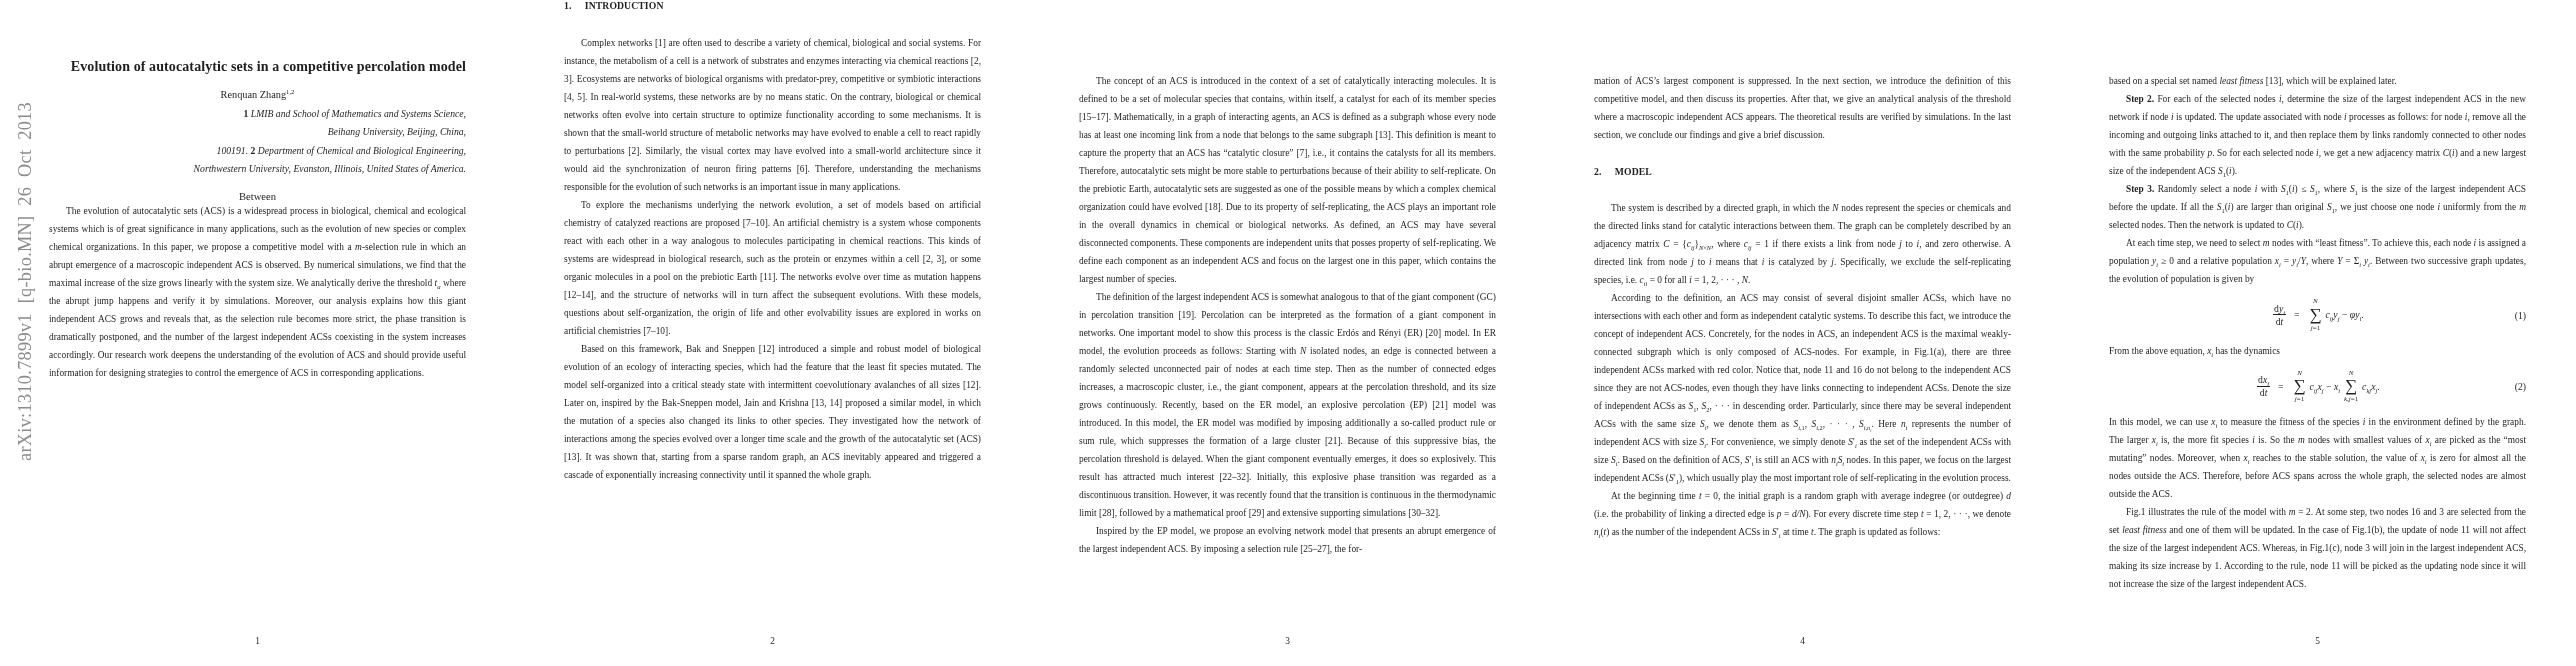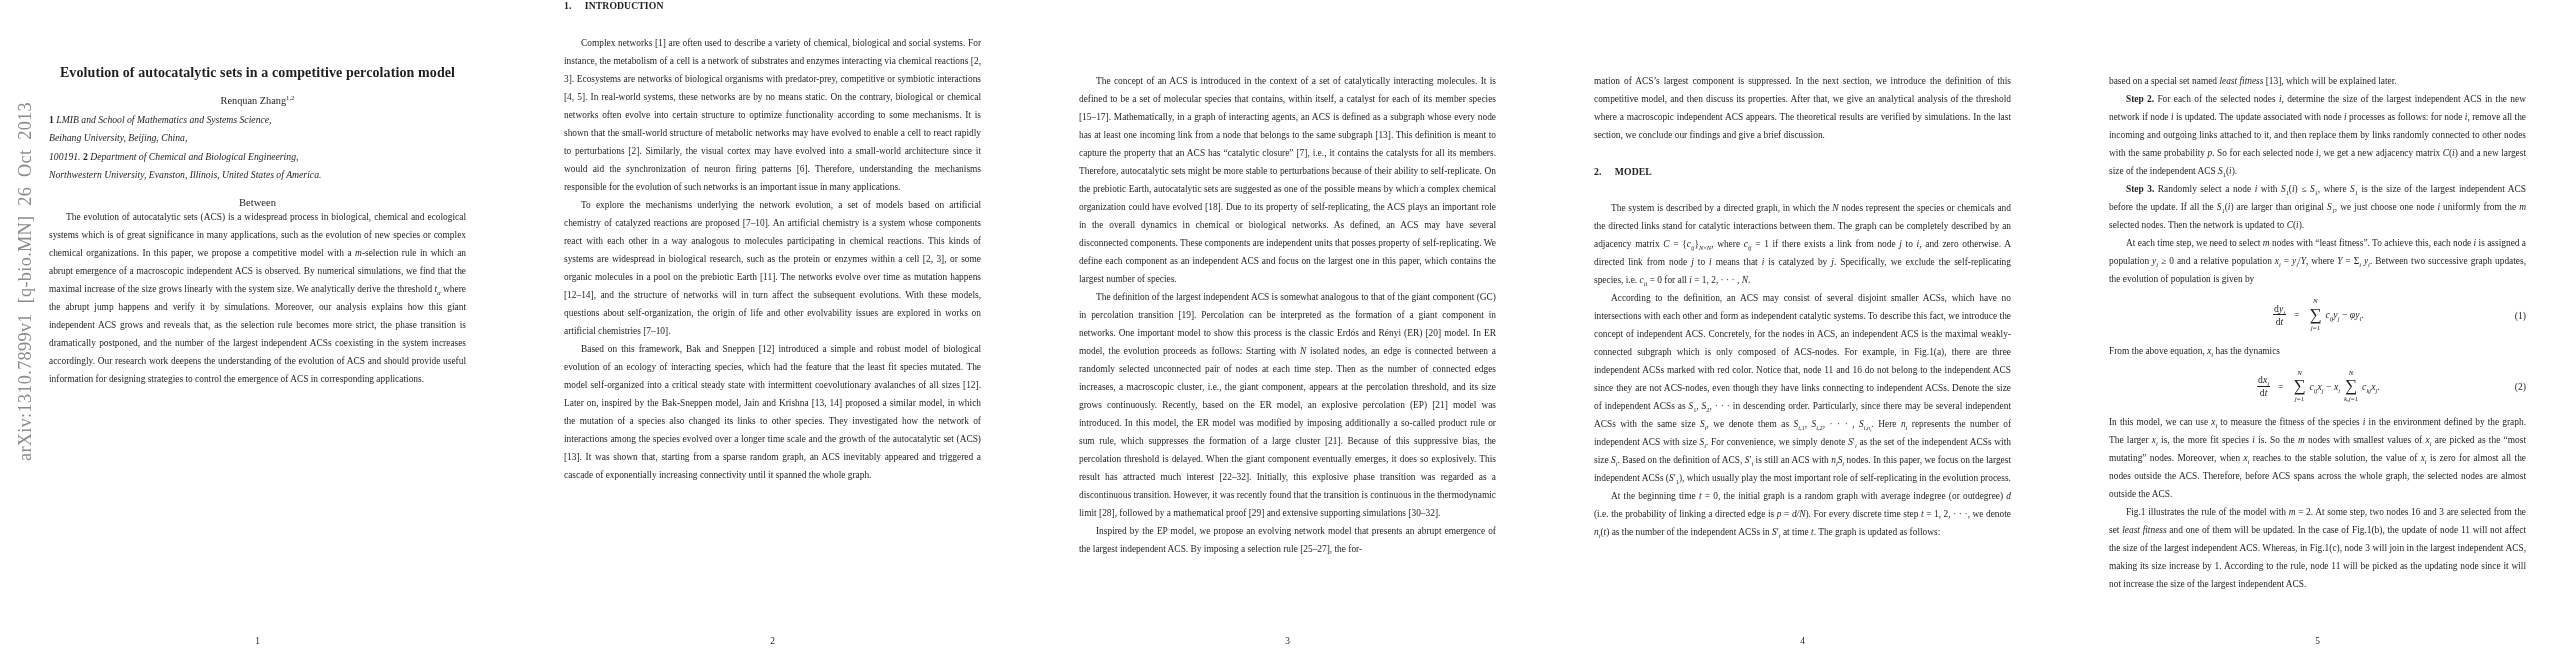--- a/index.html
+++ b/index.html
@@ -25,38 +25,38 @@
     left: 49px;
     right: 49px;
     top: 0;
   }
   .content.title-page { padding-top: 53px; }
   .content.body-page  { }
   .content.cont-page  { padding-top: 72px; }
 
   
   .title {
-    margin: 10px 0 0 0;
+    margin: 4px 0 0 0;
     font-size: 14px;
     line-height: 19px;
     font-weight: bold;
-    text-align: center;
+    text-align: right;
     letter-spacing: 0.1px;
   }
   .author-line {
     margin-top: 13.3px;
     font-size: 10.3px;
     text-align: center;
   }
   .author-line sup { font-size: 6.7px; }
   .affils { margin-top: 4.4px; }
   .affil-line {
     font-size: 9.7px;
     line-height: 18.6px;
-    text-align: left;
+    text-align: right;
   }
   .abstract-heading {
     margin-top: 12.2px;
     font-size: 10.6px;
     text-align: center;
   }
   .abstract { margin-top: 5.6px; }
 
   
   .para {

